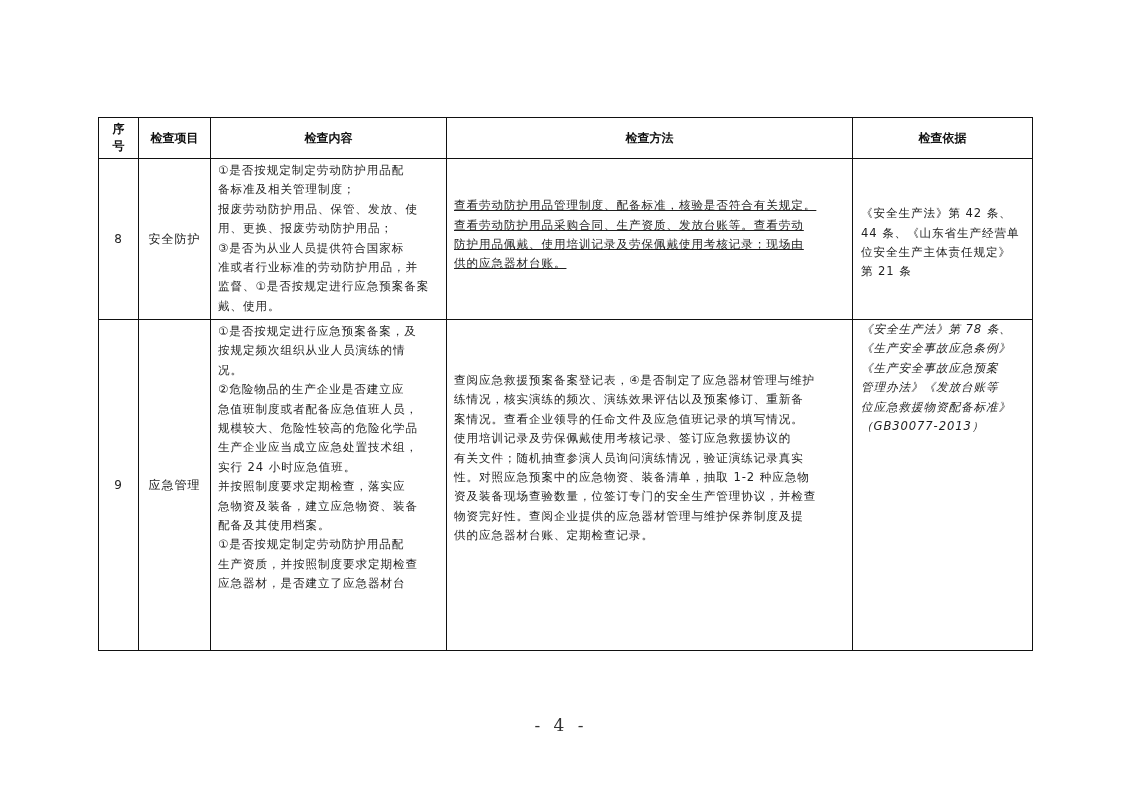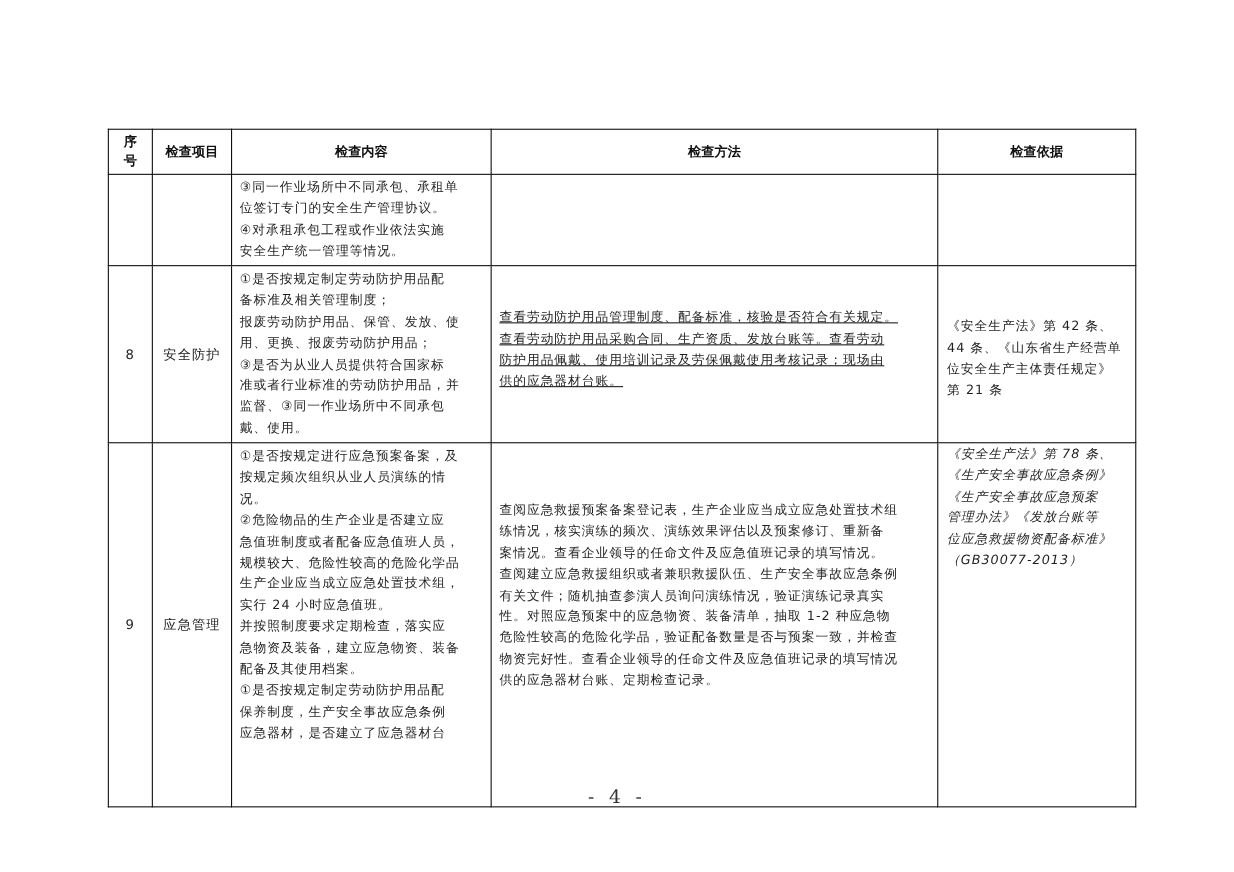--- a/index.html
+++ b/index.html
@@ -103,47 +103,33 @@
           <span class="line">号</span>
         </th>
         <th>检查项目</th>
         <th>检查内容</th>
         <th>检查方法</th>
         <th>检查依据</th>
       </tr>
     </thead>
     <tbody>
 
-      <tr class="row-a">
-        <td class="cell-center"></td>
-        <td class="cell-center"></td>
-        <td class="content-cell">
-          <div class="cell-text">
-            <span class="line">③同一作业场所中不同承包、承租单</span>
-            <span class="line">位签订专门的安全生产管理协议。</span>
-            <span class="line">④对承租承包工程或作业依法实施</span>
-            <span class="line">安全生产统一管理等情况。</span>
-          </div>
-        </td>
-        <td></td>
-        <td></td>
-      </tr>
 
       <tr class="row-b">
         <td class="cell-center">8</td>
         <td class="cell-center">安全防护</td>
         <td class="content-cell">
           <div class="cell-text">
             <span class="line">①是否按规定制定劳动防护用品配</span>
             <span class="line">备标准及相关管理制度；</span>
             <span class="line">报废劳动防护用品、保管、发放、使</span>
             <span class="line">用、更换、报废劳动防护用品；</span>
             <span class="line">③是否为从业人员提供符合国家标</span>
             <span class="line">准或者行业标准的劳动防护用品，并</span>
-            <span class="line">监督、③同一作业场所中不同承包</span>
+            <span class="line">监督、①是否按规定进行应急预案备案</span>
             <span class="line">戴、使用。</span>
           </div>
         </td>
         <td>
           <div class="cell-text" style="padding-left:7px;padding-bottom:8px;text-decoration:underline;">
             <span class="line">查看劳动防护用品管理制度、配备标准，核验是否符合有关规定。</span>
             <span class="line">查看劳动防护用品采购合同、生产资质、发放台账等。查看劳动</span>
             <span class="line">防护用品佩戴、使用培训记录及劳保佩戴使用考核记录；现场由</span>
             <span class="line">供的应急器材台账。</span>
           </div>
@@ -168,34 +154,34 @@
             <span class="line">况。</span>
             <span class="line">②危险物品的生产企业是否建立应</span>
             <span class="line">急值班制度或者配备应急值班人员，</span>
             <span class="line">规模较大、危险性较高的危险化学品</span>
             <span class="line">生产企业应当成立应急处置技术组，</span>
             <span class="line">实行 24 小时应急值班。</span>
             <span class="line">并按照制度要求定期检查，落实应</span>
             <span class="line">急物资及装备，建立应急物资、装备</span>
             <span class="line">配备及其使用档案。</span>
             <span class="line">①是否按规定制定劳动防护用品配</span>
-            <span class="line">保养制度，生产安全事故应急条例</span>
+            <span class="line">生产资质，并按照制度要求定期检查</span>
             <span class="line">应急器材，是否建立了应急器材台</span>
           </div>
         </td>
         <td style="vertical-align: top; padding-top: 51px;">
           <div class="cell-text" style="padding-left:7px;">
-            <span class="line">查阅应急救援预案备案登记表，生产企业应当成立应急处置技术组</span>
+            <span class="line">查阅应急救援预案备案登记表，④是否制定了应急器材管理与维护</span>
             <span class="line">练情况，核实演练的频次、演练效果评估以及预案修订、重新备</span>
             <span class="line">案情况。查看企业领导的任命文件及应急值班记录的填写情况。</span>
-            <span class="line">查阅建立应急救援组织或者兼职救援队伍、生产安全事故应急条例</span>
+            <span class="line">使用培训记录及劳保佩戴使用考核记录、签订应急救援协议的</span>
             <span class="line">有关文件；随机抽查参演人员询问演练情况，验证演练记录真实</span>
             <span class="line">性。对照应急预案中的应急物资、装备清单，抽取 1-2 种应急物</span>
-            <span class="line">危险性较高的危险化学品，验证配备数量是否与预案一致，并检查</span>
-            <span class="line">物资完好性。查看企业领导的任命文件及应急值班记录的填写情况</span>
+            <span class="line">资及装备现场查验数量，位签订专门的安全生产管理协议，并检查</span>
+            <span class="line">物资完好性。查阅企业提供的应急器材管理与维护保养制度及提</span>
             <span class="line">供的应急器材台账、定期检查记录。</span>
           </div>
         </td>
         <td class="basis-cell" style="vertical-align: top;  font-style: italic;">
           <div class="cell-text">
             <span class="line">《安全生产法》第 78 条、</span>
             <span class="line">《生产安全事故应急条例》</span>
             <span class="line">《生产安全事故应急预案</span>
             <span class="line">管理办法》《发放台账等</span>
             <span class="line">位应急救援物资配备标准》</span>

